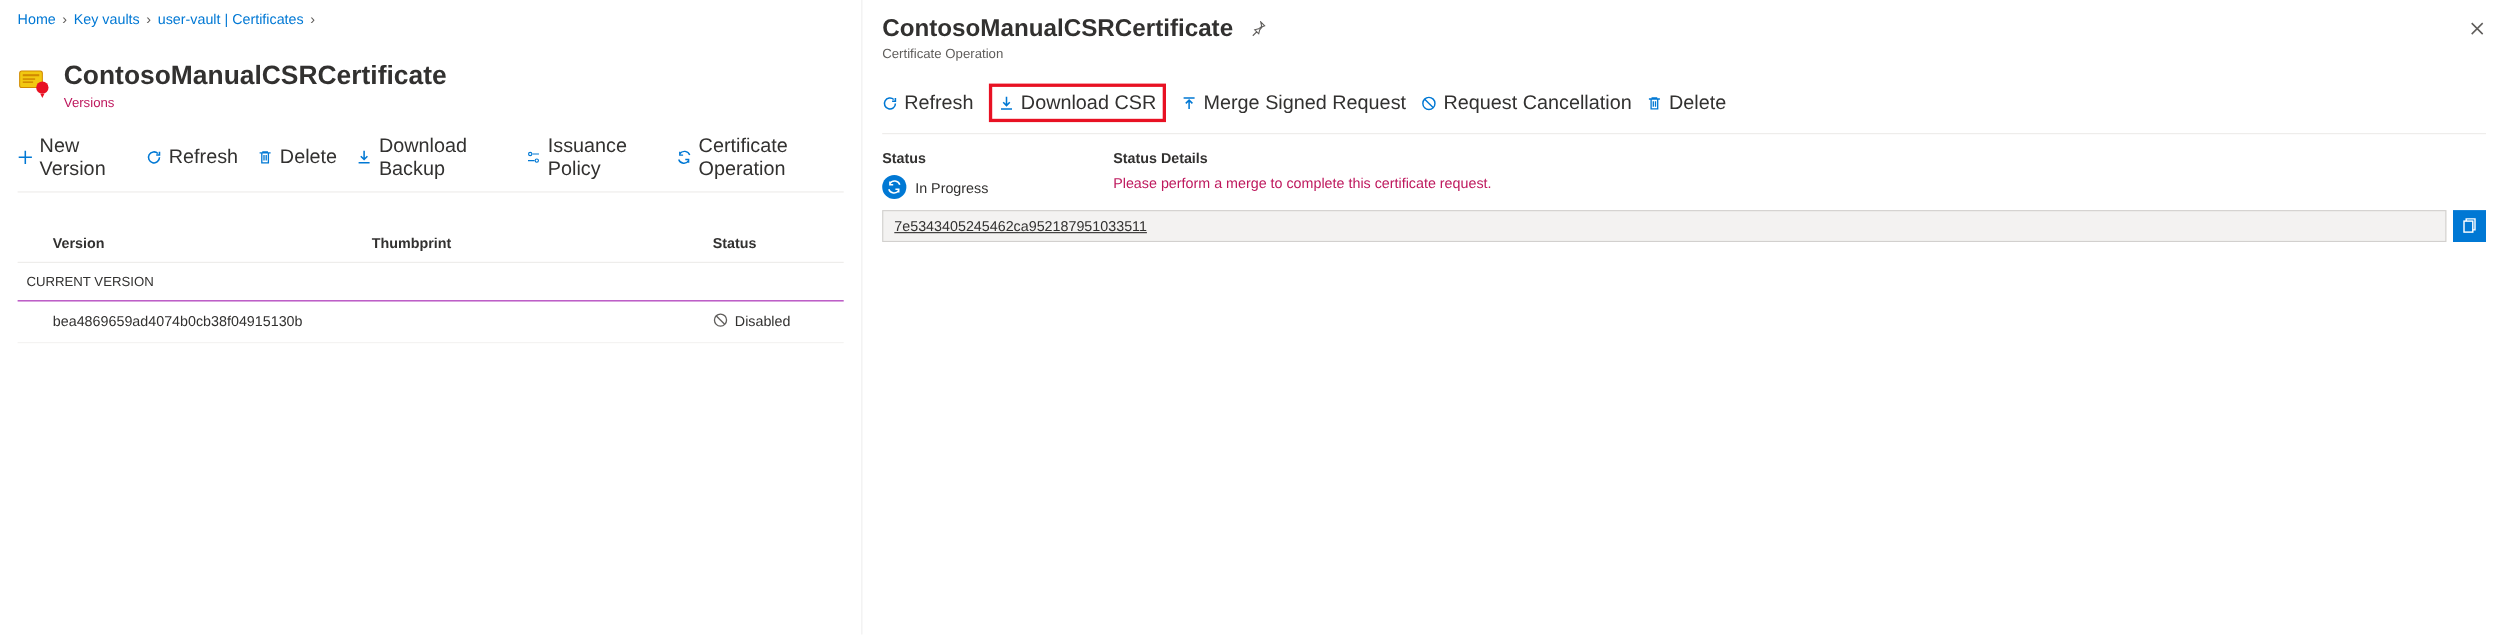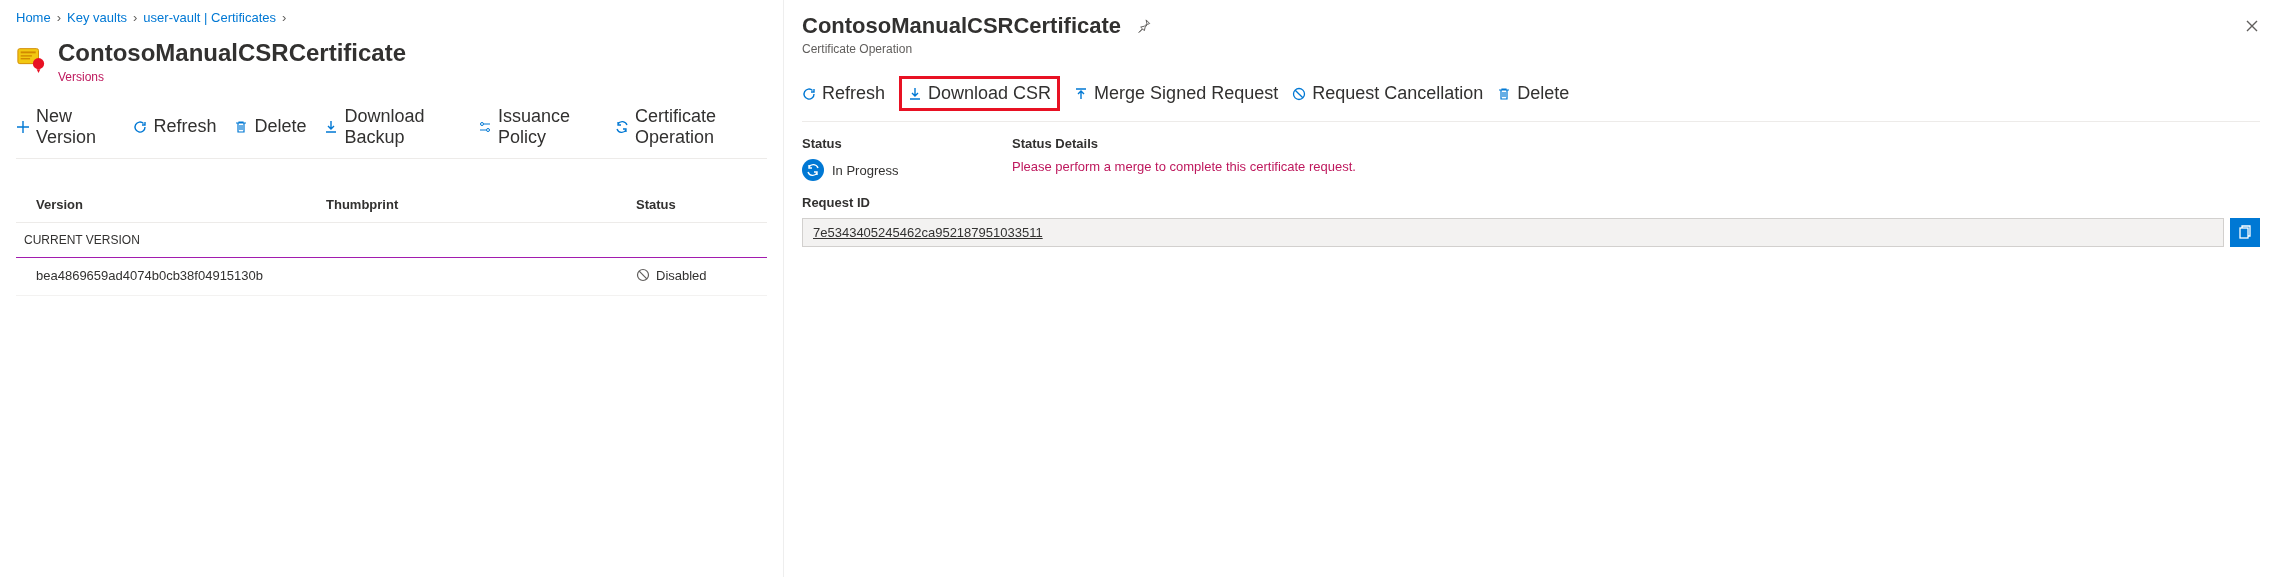--- a/index.html
+++ b/index.html
@@ -15,21 +15,21 @@
     .left-panel {
       flex: 0 0 784px;
       padding: 10px 16px;
       border-right: 1px solid #eee;
     }
     .breadcrumb {
       display: flex;
       align-items: center;
       gap: 6px;
       font-size: 13px;
-      margin-bottom: 14px;
+      margin-bottom: 30px;
     }
     .breadcrumb a { color: #0078d4; text-decoration: none; cursor: pointer; }
     .breadcrumb .sep { color: #605e5c; }
     .title-row { display: flex; align-items: flex-start; gap: 12px; margin-bottom: 18px; }
     .cert-icon-wrap { width: 30px; height: 30px; flex: 0 0 30px; margin-top: 4px; }
     .title-block h1 { font-size: 24px; font-weight: 600; color: #323130; line-height: 1.2; }
     .subtitle { font-size: 12px; color: #be185d; margin-top: 2px; }
     .toolbar {
       display: flex;
       align-items: center;
@@ -47,21 +47,21 @@
       font-size: 18px;
     }
     .tool-btn .ic { color: #0078d4; display:inline-flex; align-items:center; }
     .table-header {
       display: flex;
       padding: 10px 20px;
       font-weight: 600;
       color: #323130;
       border-bottom: 1px solid #edebe9;
     }
-    .col-version { flex: 0 0 290px; }
+    .col-version { flex: 0 0 290px; margin-left: 12px; }
     .col-thumb { flex: 0 0 310px; }
     .col-status { flex: 1; }
     .section-hdr {
       padding: 10px 8px;
       font-size: 12px;
       font-weight: 400;
       color: #323130;
       border-bottom: 1px solid #a21caf;
     }
     .table-row {
@@ -309,21 +309,20 @@
         </span>
         <span>In Progress</span>
       </div>
     </div>
     <div class="detail-col">
       <div class="detail-label">Status Details</div>
       <div class="status-details-text">Please perform a merge to complete this certificate request.</div>
     </div>
   </div>
 
-  <div class="req-id-label">Request ID</div>
   <div class="req-id-row">
     <div class="req-id-box">7e5343405245462ca952187951033511</div>
     <div class="copy-btn">
       <svg width="16" height="16" viewBox="0 0 16 16">
         <rect x="3" y="3" width="8" height="10" fill="none" stroke="#fff" stroke-width="1.3"></rect>
         <path d="M5 3V1h8v10h-2" fill="none" stroke="#fff" stroke-width="1.3"></path>
       </svg>
     </div>
   </div>
 </div>

